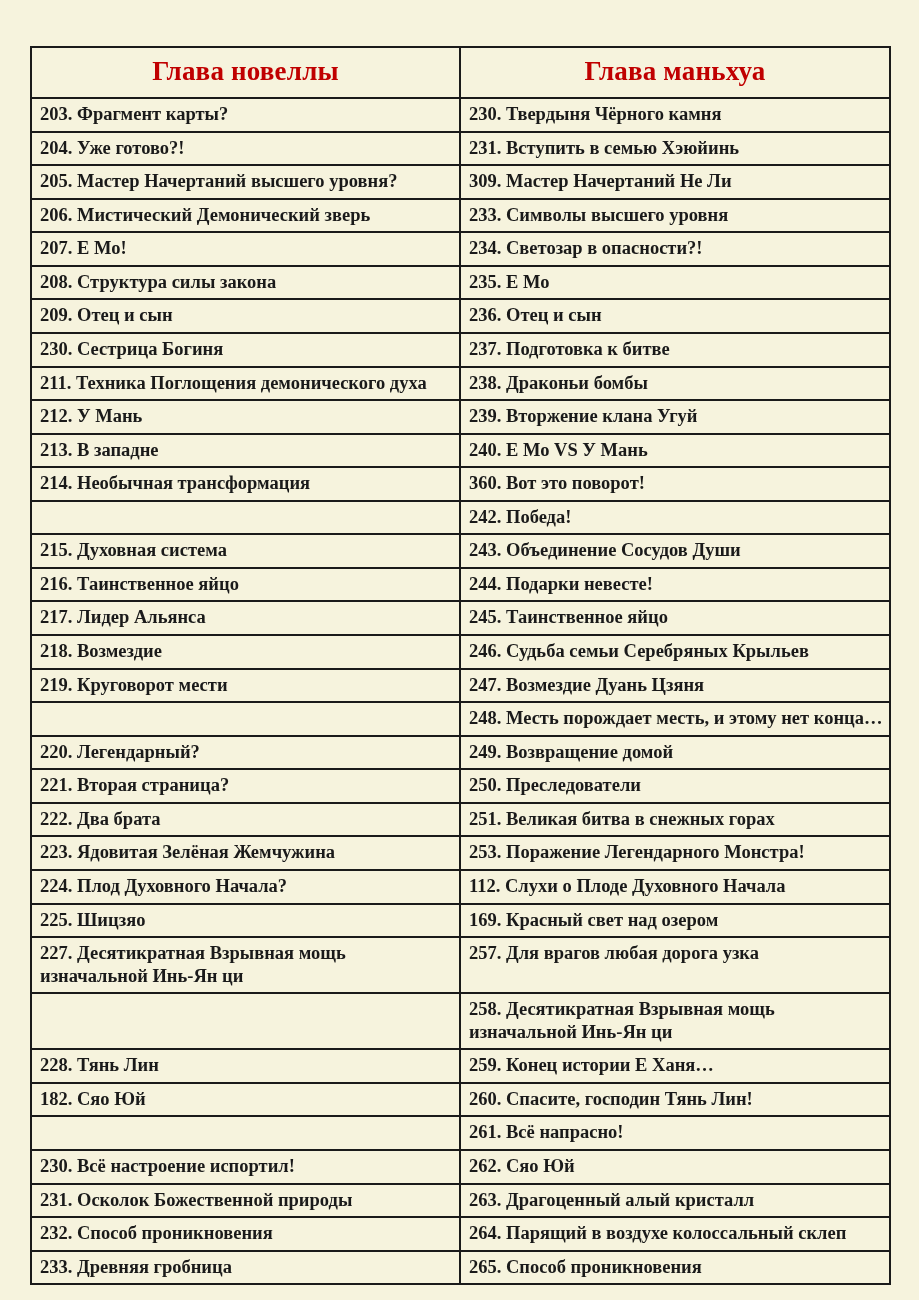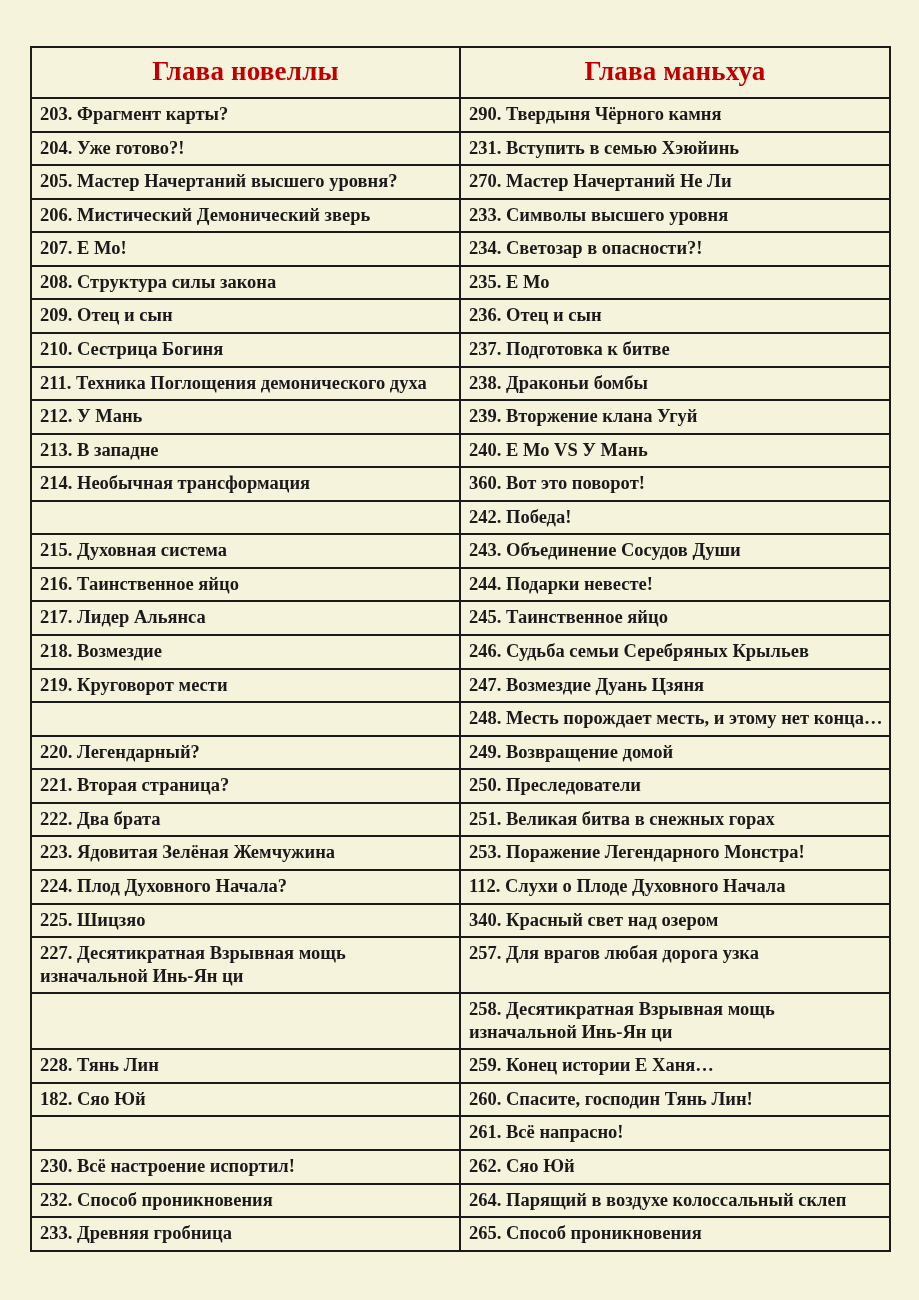--- a/index.html
+++ b/index.html
@@ -66,48 +66,48 @@
     </colgroup>
     <thead>
       <tr>
         <th>Глава новеллы</th>
         <th>Глава маньхуа</th>
       </tr>
     </thead>
     <tbody id="table-body">
         <tr>
           <td>203. Фрагмент карты?</td>
-          <td>290. Твердыня Чёрного камня</td>
+          <td>230. Твердыня Чёрного камня</td>
         </tr>
         <tr>
           <td>204. Уже готово?!</td>
           <td>231. Вступить в семью Хэюйинь</td>
         </tr>
         <tr>
           <td>205. Мастер Начертаний высшего уровня?</td>
-          <td>270. Мастер Начертаний Не Ли</td>
+          <td>309. Мастер Начертаний Не Ли</td>
         </tr>
         <tr>
           <td>206. Мистический Демонический зверь</td>
           <td>233. Символы высшего уровня</td>
         </tr>
         <tr>
           <td>207. Е Мо!</td>
           <td>234. Светозар в опасности?!</td>
         </tr>
         <tr>
           <td>208. Структура силы закона</td>
           <td>235. Е Мо</td>
         </tr>
         <tr>
           <td>209. Отец и сын</td>
           <td>236. Отец и сын</td>
         </tr>
         <tr>
-          <td>210. Сестрица Богиня</td>
+          <td>230. Сестрица Богиня</td>
           <td>237. Подготовка к битве</td>
         </tr>
         <tr>
           <td>211. Техника Поглощения демонического духа</td>
           <td>238. Драконьи бомбы</td>
         </tr>
         <tr>
           <td>212. У Мань</td>
           <td>239. Вторжение клана Угуй</td>
         </tr>
@@ -162,21 +162,21 @@
         <tr>
           <td>223. Ядовитая Зелёная Жемчужина</td>
           <td>253. Поражение Легендарного Монстра!</td>
         </tr>
         <tr>
           <td>224. Плод Духовного Начала?</td>
           <td>112. Слухи о Плоде Духовного Начала</td>
         </tr>
         <tr>
           <td>225. Шицзяо</td>
-          <td>340. Красный свет над озером</td>
+          <td>169. Красный свет над озером</td>
         </tr>
         <tr>
           <td>227. Десятикратная Взрывная мощь изначальной Инь-Ян ци</td>
           <td>257. Для врагов любая дорога узка</td>
         </tr>
         <tr>
           <td class="empty"></td>
           <td>258. Десятикратная Взрывная мощь изначальной Инь-Ян ци</td>
         </tr>
         <tr>
@@ -187,20 +187,24 @@
           <td>182. Сяо Юй</td>
           <td>260. Спасите, господин Тянь Лин!</td>
         </tr>
         <tr>
           <td class="empty"></td>
           <td>261. Всё напрасно!</td>
         </tr>
         <tr>
           <td>230. Всё настроение испортил!</td>
           <td>262. Сяо Юй</td>
+        </tr>
+        <tr>
+          <td>231. Осколок Божественной природы</td>
+          <td>263. Драгоценный алый кристалл</td>
         </tr>
         <tr>
           <td>232. Способ проникновения</td>
           <td>264. Парящий в воздухе колоссальный склеп</td>
         </tr>
         <tr>
           <td>233. Древняя гробница</td>
           <td>265. Способ проникновения</td>
         </tr>
       </tbody>

